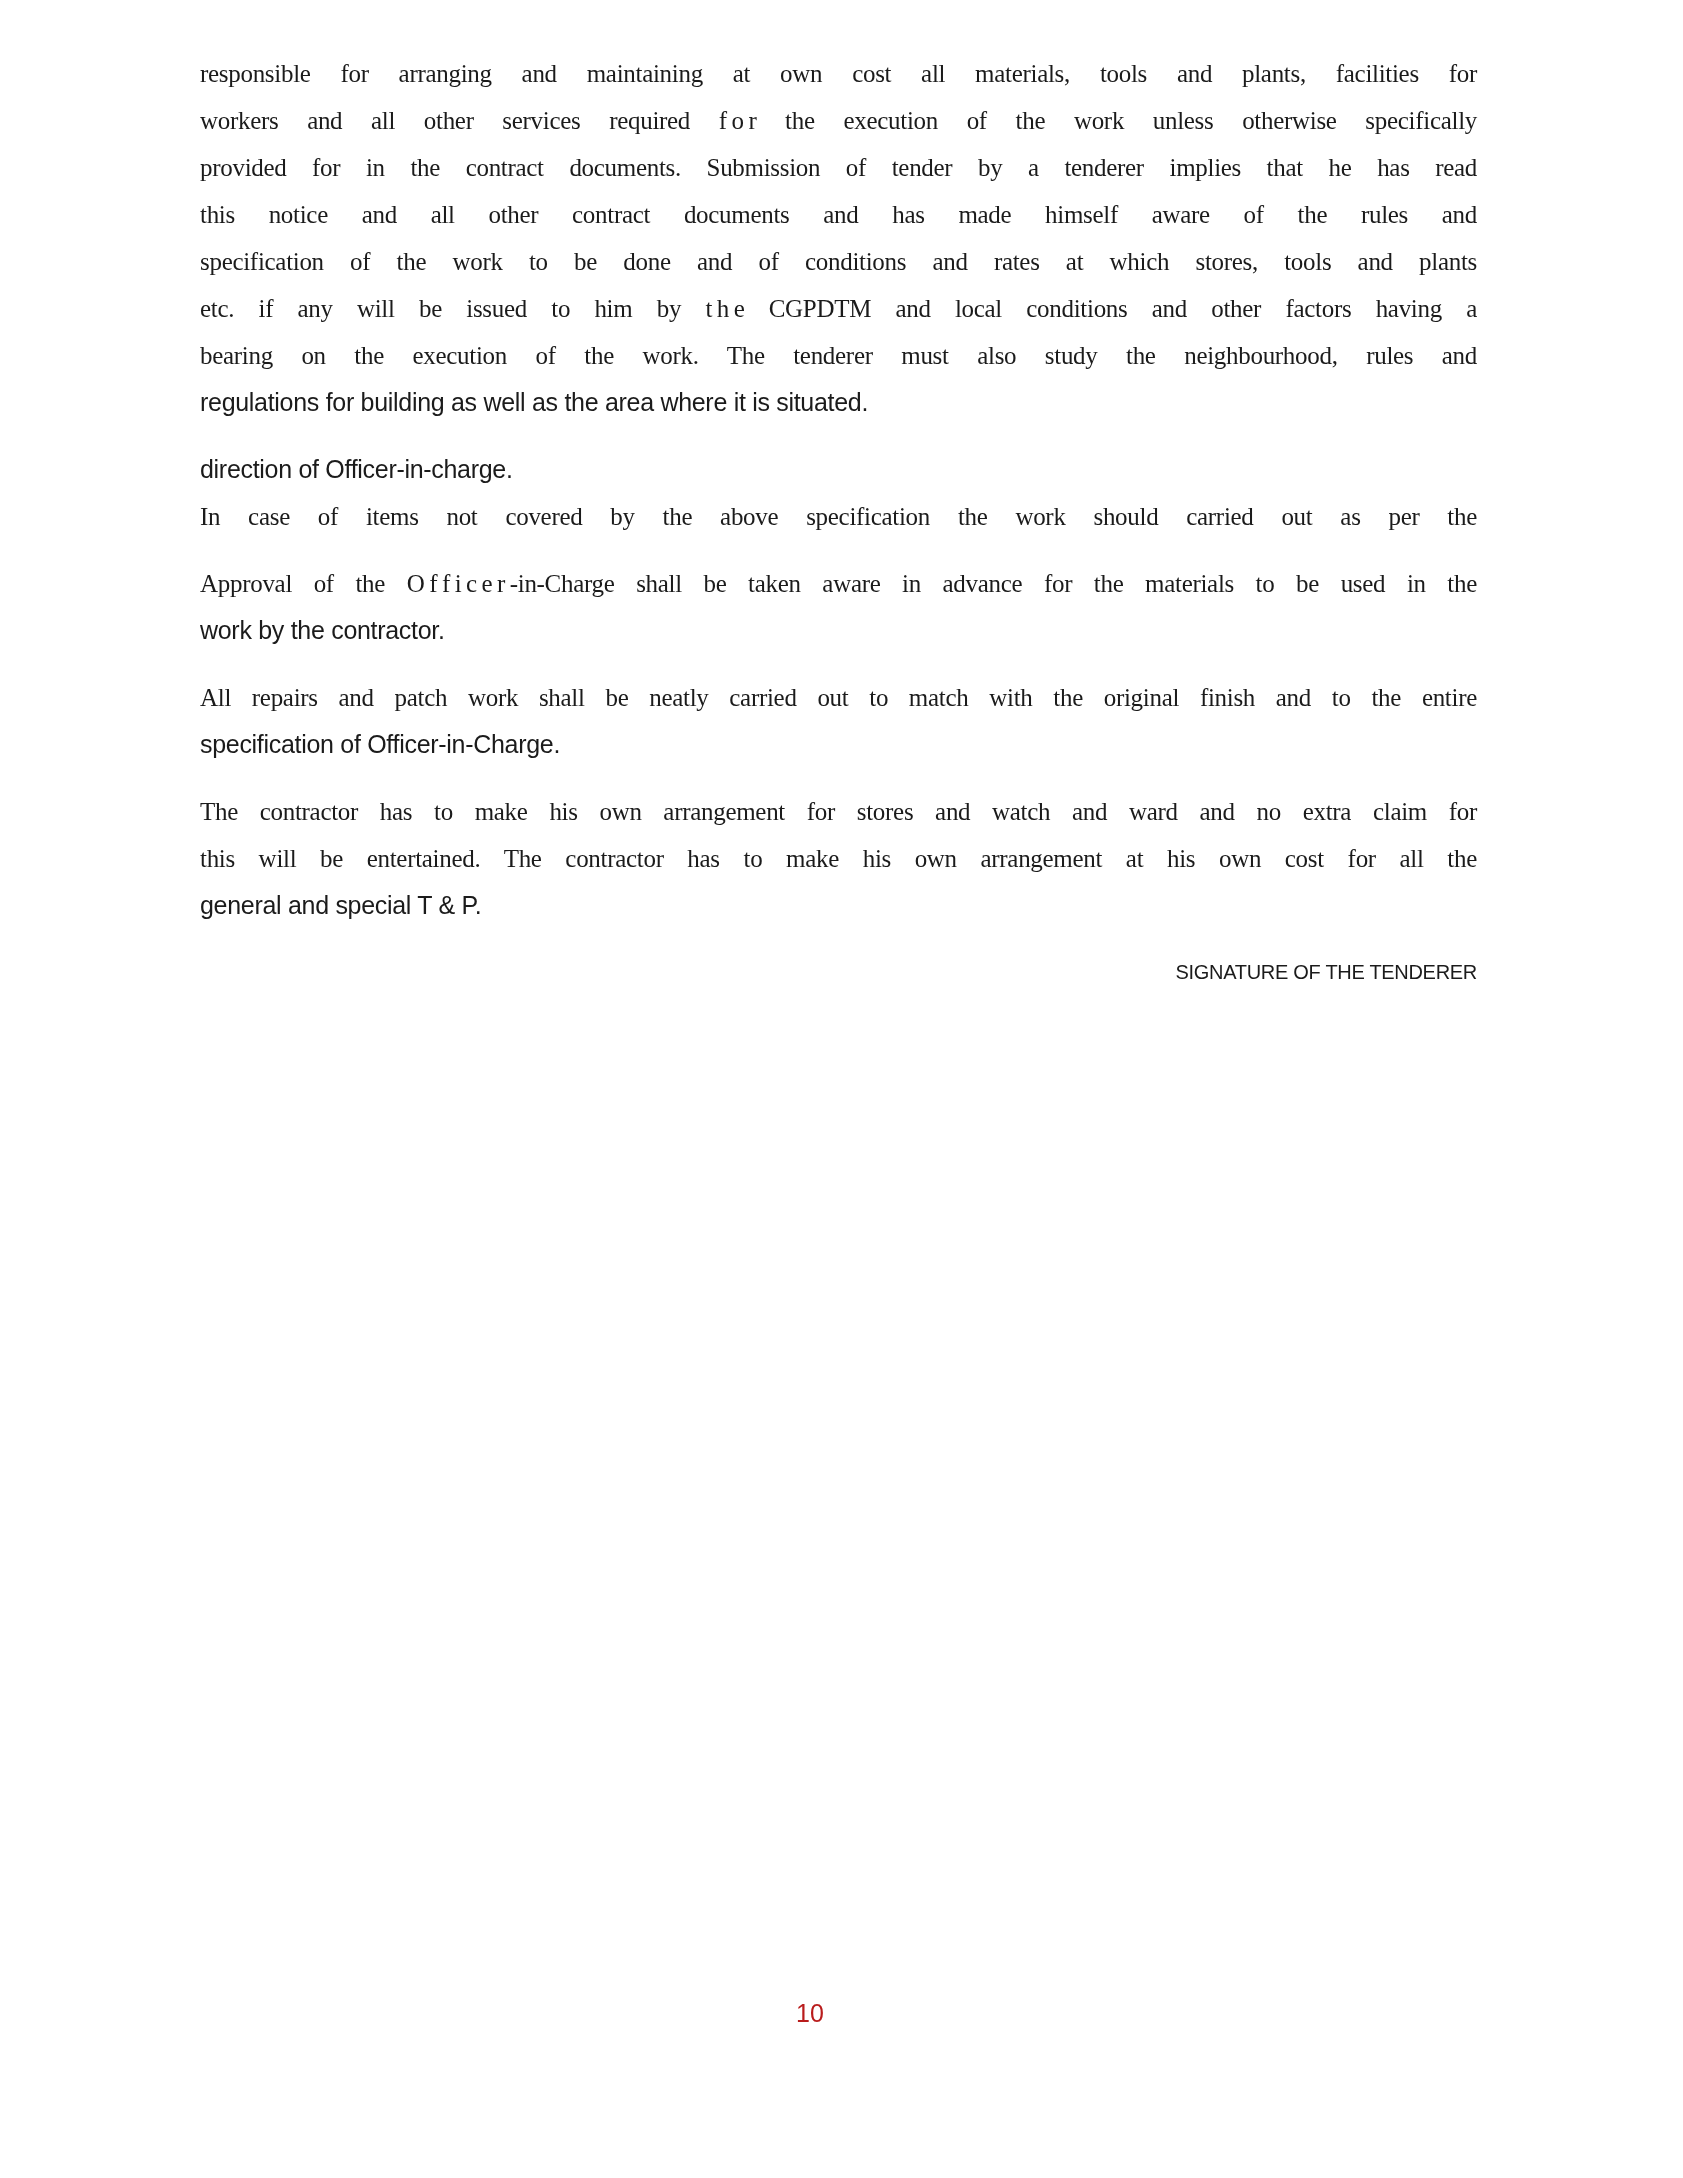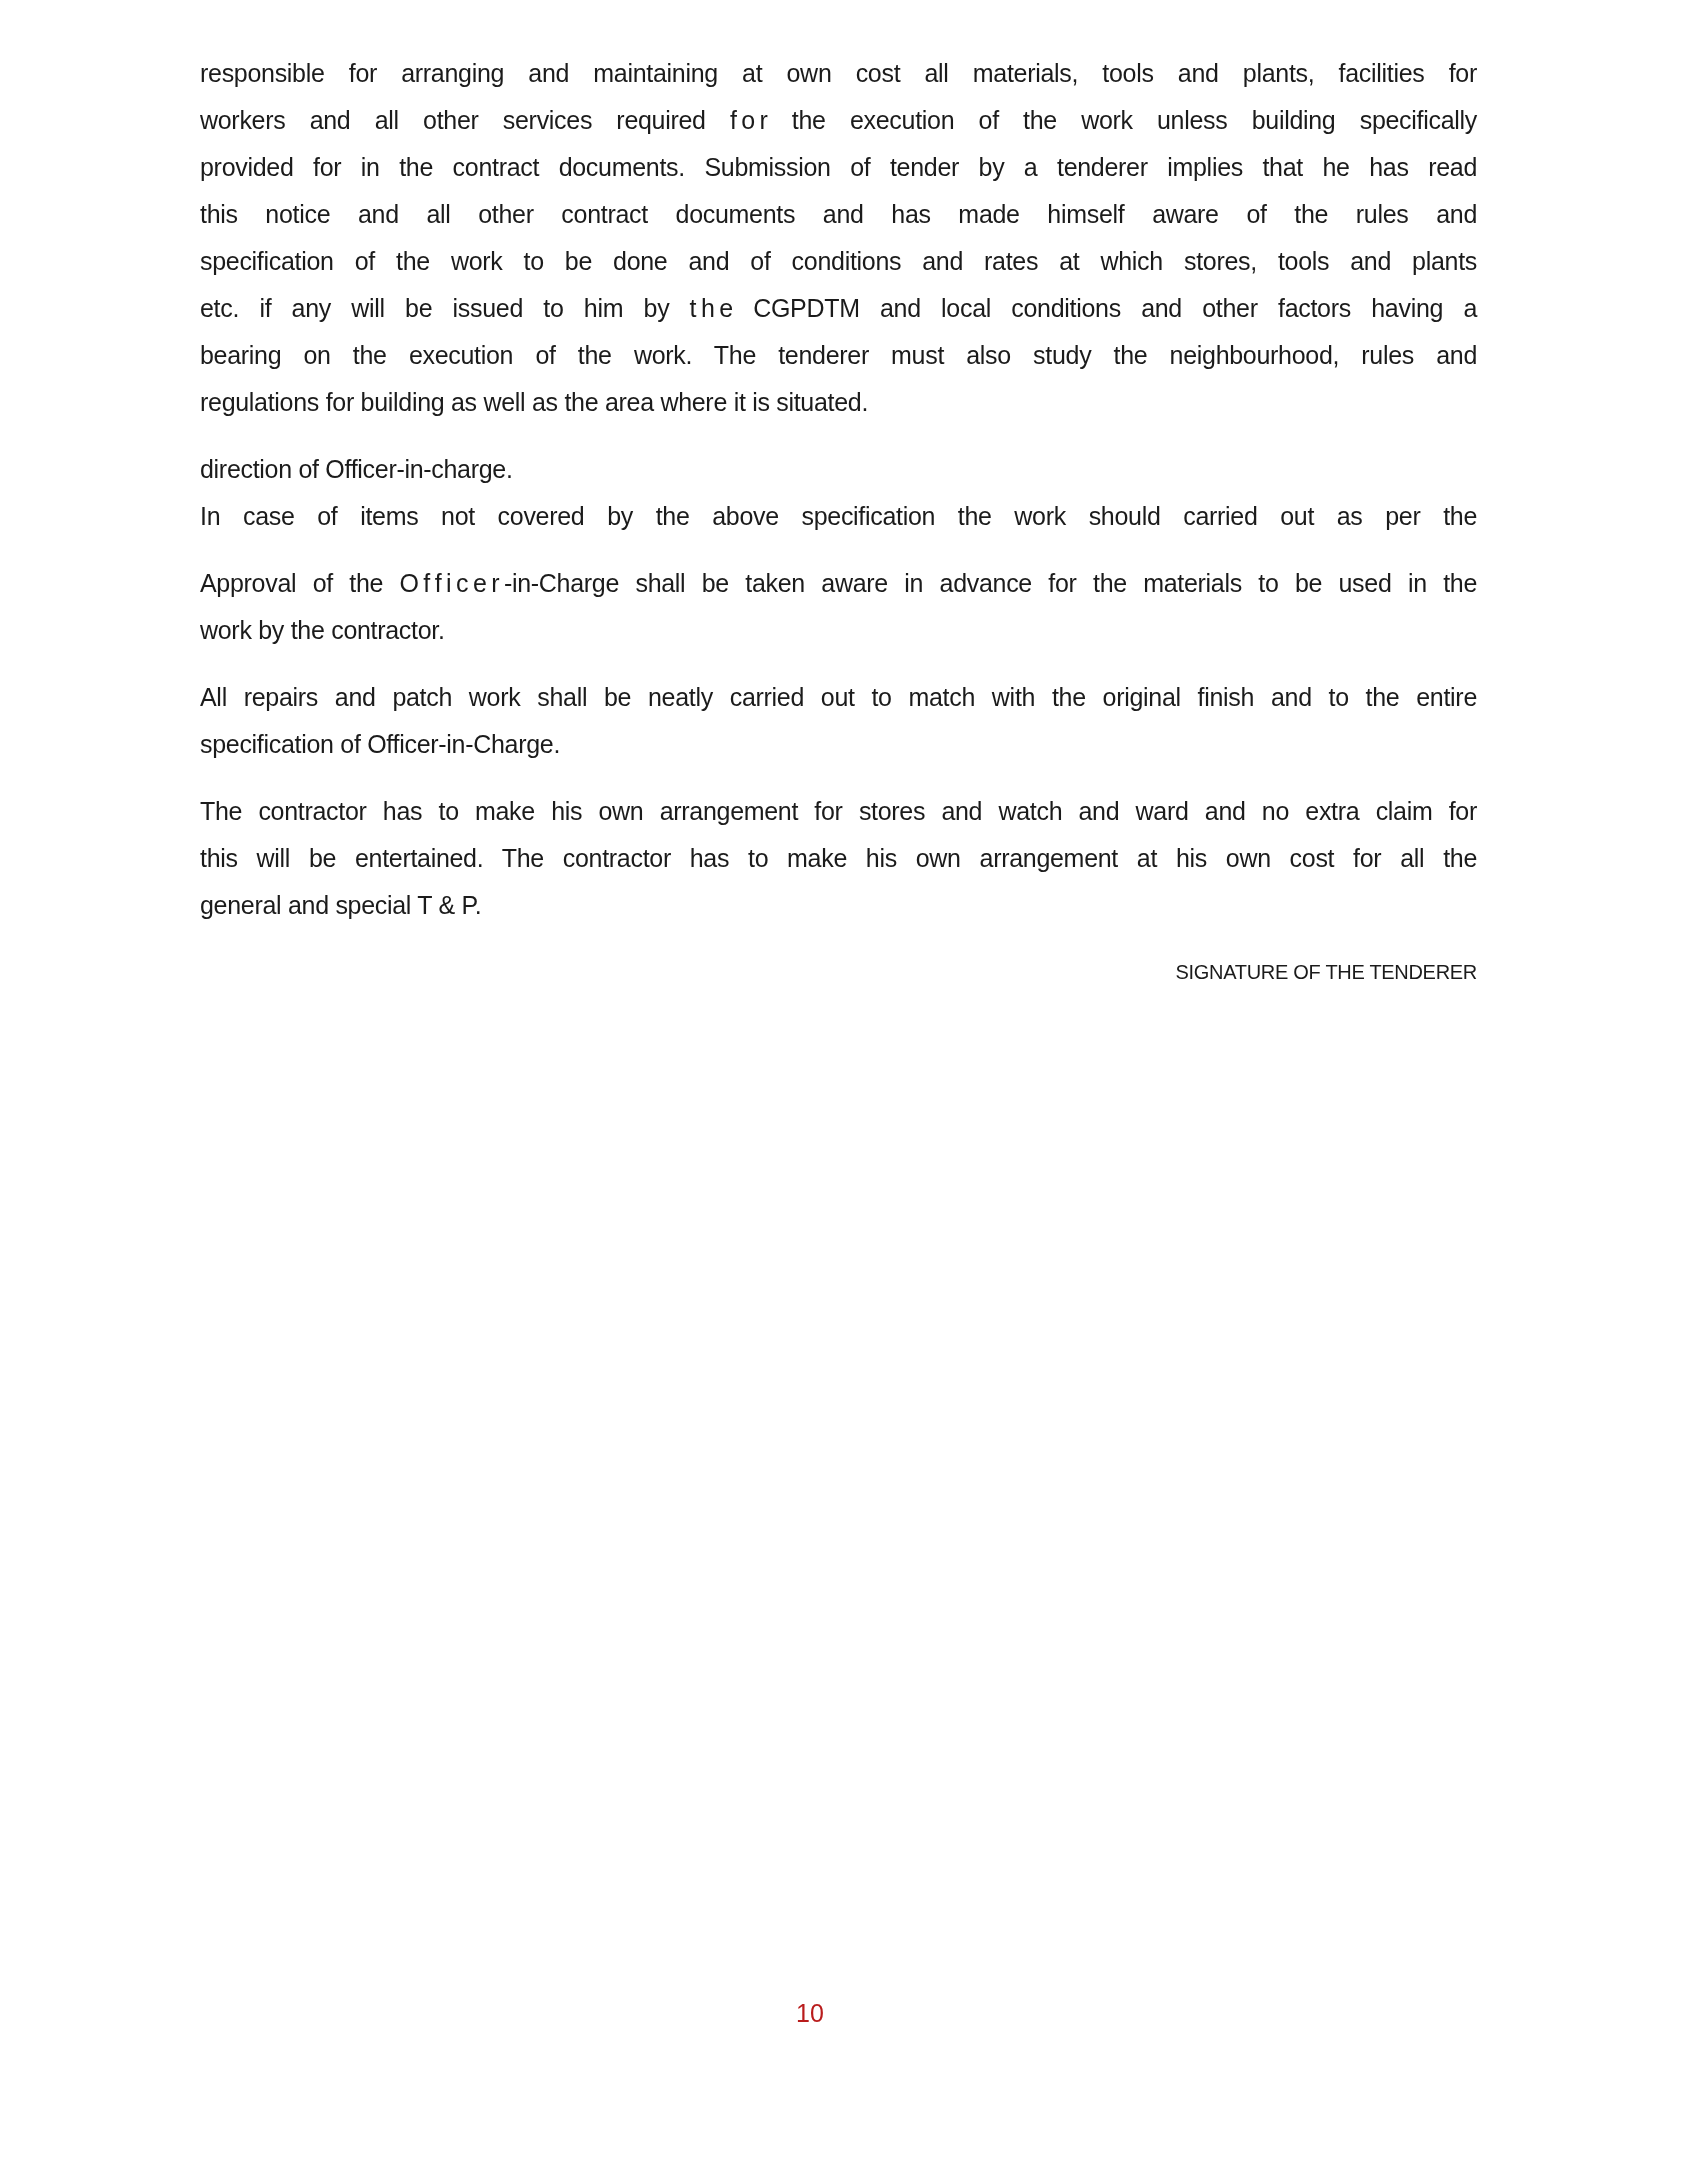--- a/index.html
+++ b/index.html
@@ -31,20 +31,21 @@
     letter-spacing: -0.3px;
     white-space: normal;
     text-align: left;
     color: #1b1b1b;
   }
   
   .line.fill {
     text-align: justify;
     text-align-last: justify;
     text-justify: inter-word;
+    font-family: Liberation Serif, serif;
   }
   .signature {
     margin-top: 20px;
     font-size: 20px;
     line-height: 47px;
     letter-spacing: -0.3px;
     text-align: right;
     color: #1b1b1b;
   }
   .page-number {
@@ -59,21 +60,21 @@
   }
 </style>
 </head>
 <body>
 
 <div class="page">
   <div class="content">
     <div id="paragraphs">
         <div class="para">
           <div class="line fill">responsible for arranging and maintaining at own cost all materials, tools and plants, facilities for</div>
-          <div class="line fill">workers and all other services required f o r the execution of the work unless building specifically</div>
+          <div class="line fill">workers and all other services required f o r the execution of the work unless otherwise specifically</div>
           <div class="line fill">provided for in the contract documents. Submission of tender by a tenderer implies that he has read</div>
           <div class="line fill">this notice and all other contract documents and has made himself aware of the rules and</div>
           <div class="line fill">specification of the work to be done and of conditions and rates at which stores, tools and plants</div>
           <div class="line fill">etc. if any will be issued to him by t h e CGPDTM and local conditions and other factors having a</div>
           <div class="line fill">bearing on the execution of the work.  The tenderer must also study the neighbourhood, rules and</div>
           <div class="line">regulations for building as well as the area where it is situated.</div>
         </div>
         <div class="para">
           <div class="line">direction of Officer-in-charge.</div>
           <div class="line fill">In case of items not covered by the above specification the work should carried out as per the</div>

